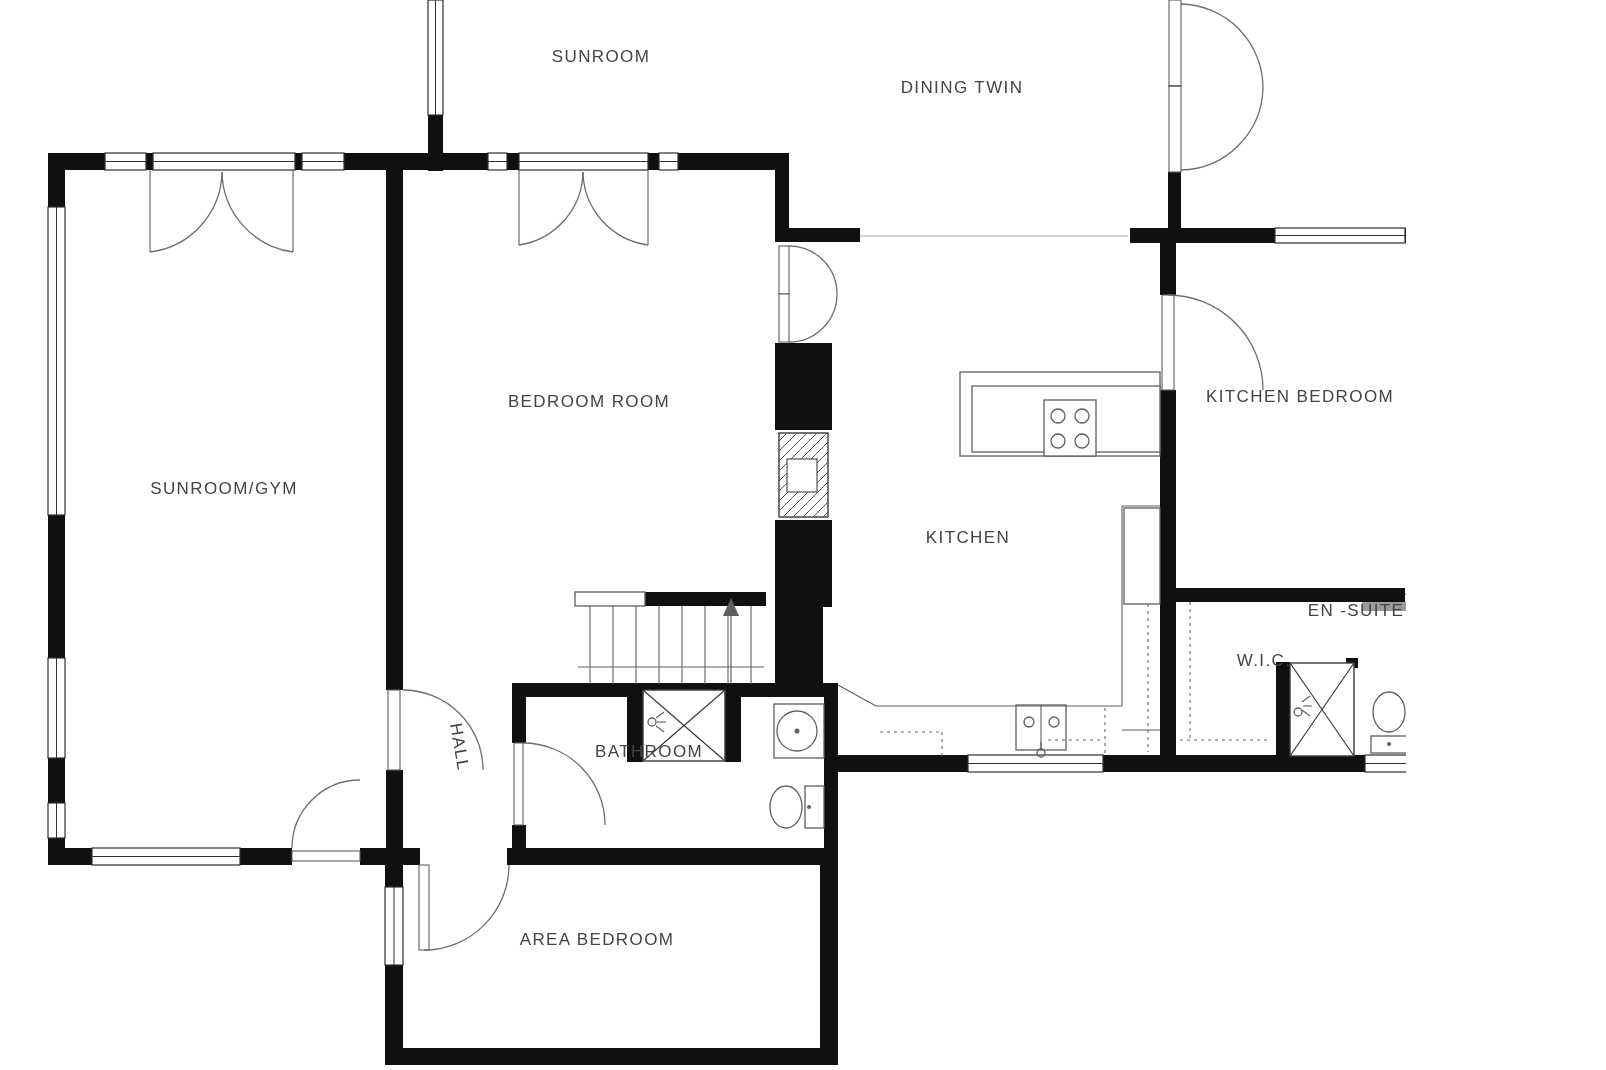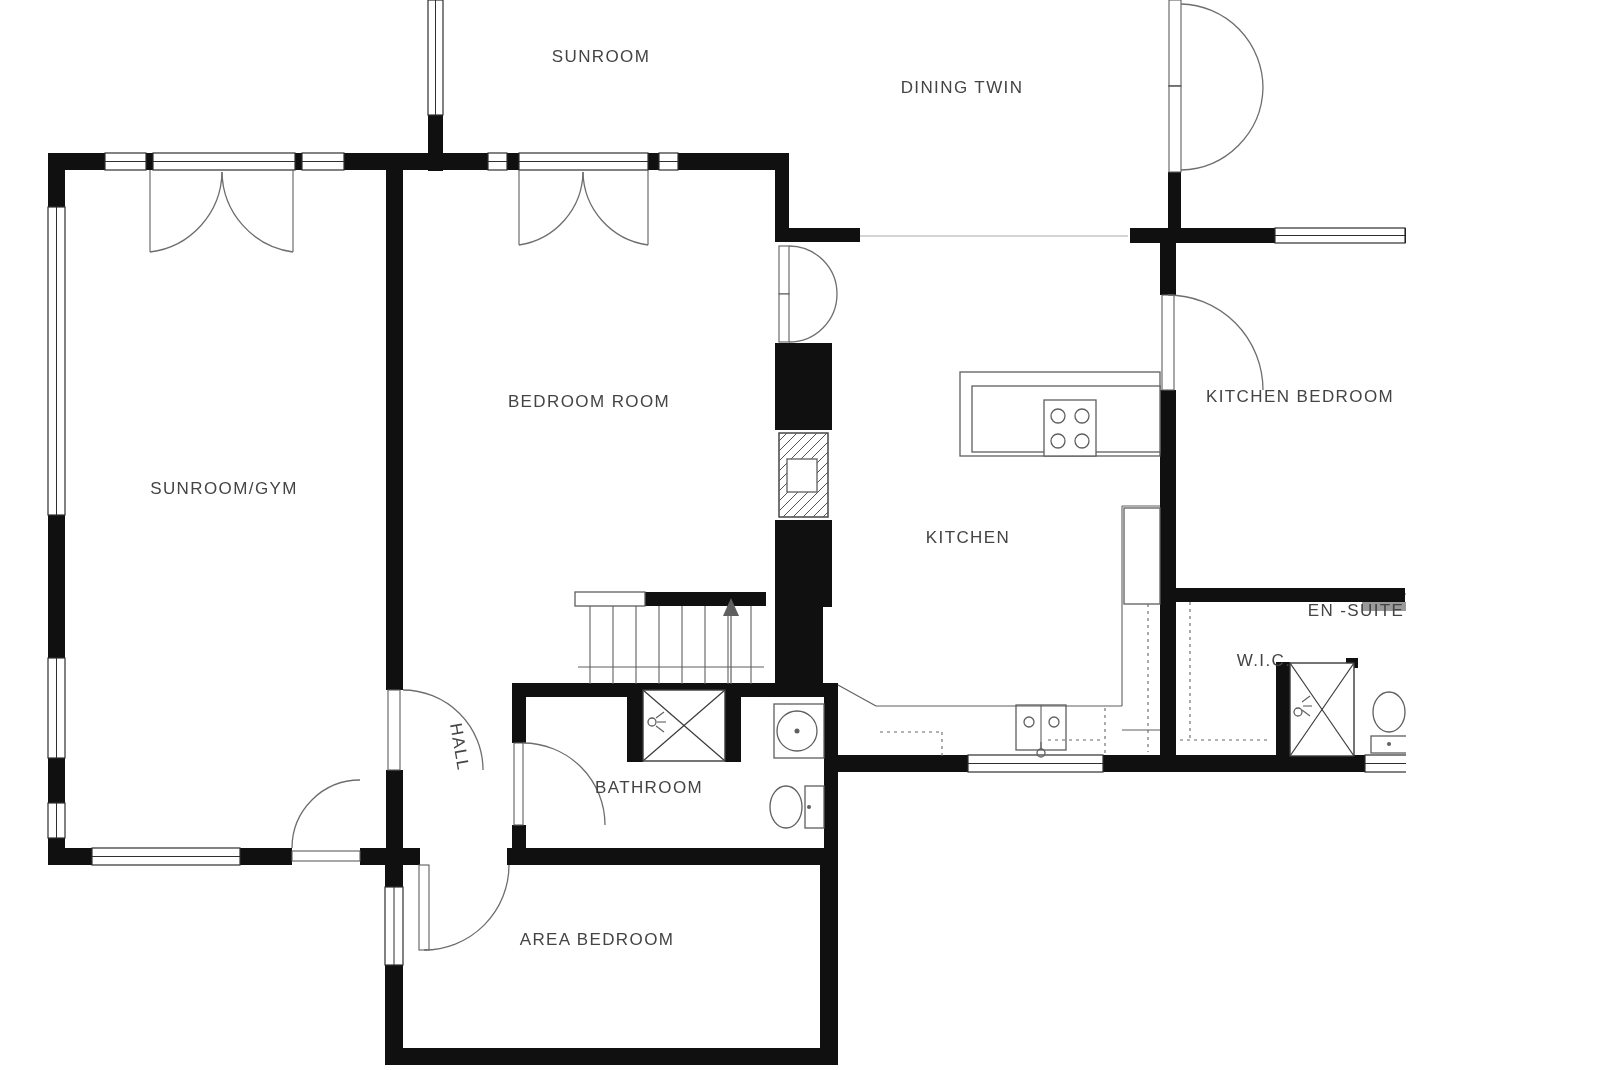--- a/index.html
+++ b/index.html
@@ -241,15 +241,15 @@
     </svg>
   <div class="room-label" style="left: 601px; top: 57px;">SUNROOM</div>
   <div class="room-label" style="left: 962px; top: 88px;">DINING TWIN</div>
   <div class="room-label" style="left: 224px; top: 489px;">SUNROOM/GYM</div>
   <div class="room-label" style="left: 589px; top: 402px;">BEDROOM ROOM</div>
   <div class="room-label" style="left: 968px; top: 538px;">KITCHEN</div>
   <div class="room-label" style="left: 1300px; top: 397px;">KITCHEN BEDROOM</div>
   <div class="room-label" style="left: 1356px; top: 611px;">EN -SUITE</div>
   <div class="room-label" style="left: 1264px; top: 661px;">W.I.C.</div>
   <div class="room-label" style="left: 459px; top: 747px; transform: translate(-50%, -50%) rotate(80deg);">HALL</div>
-  <div class="room-label" style="left: 649px; top: 788px; text-align: center;">BATHROOM</div>
+  <div class="room-label" style="left: 649px; top: 752px; text-align: center;">BATHROOM</div>
   <div class="room-label" style="left: 597px; top: 940px;">AREA BEDROOM</div>
 </div>
 
 </body></html>

